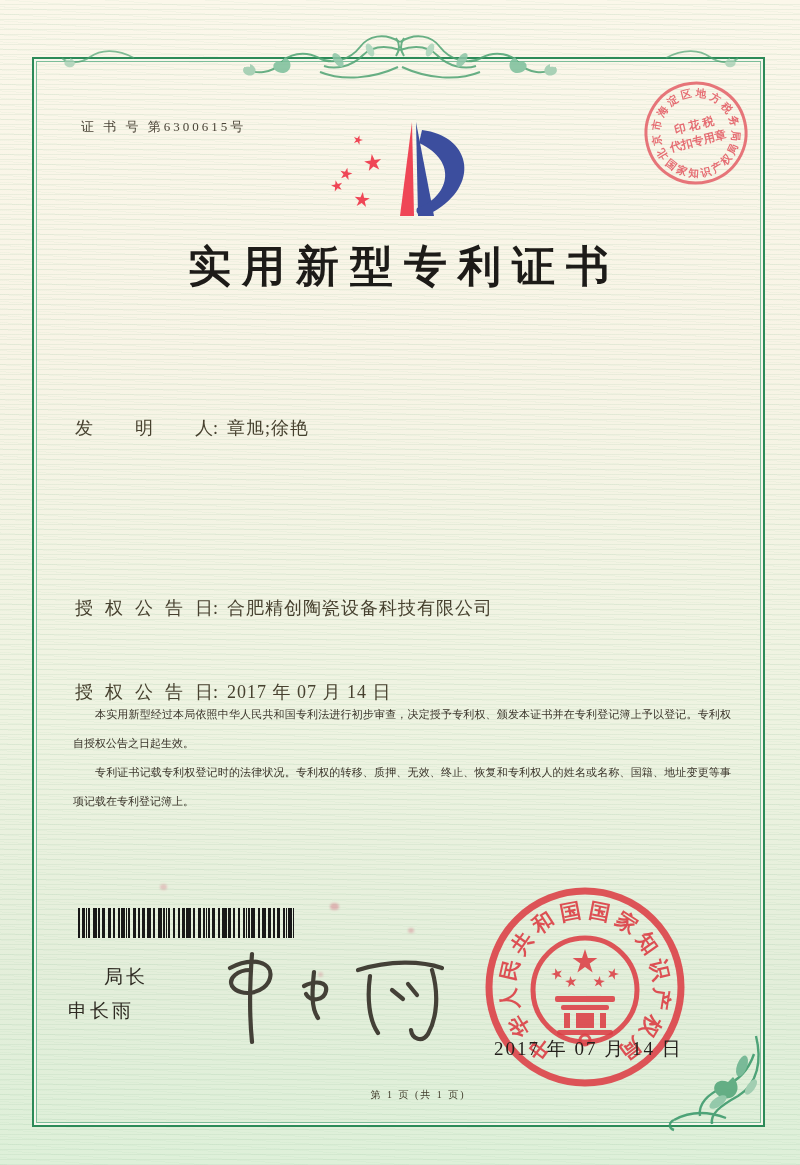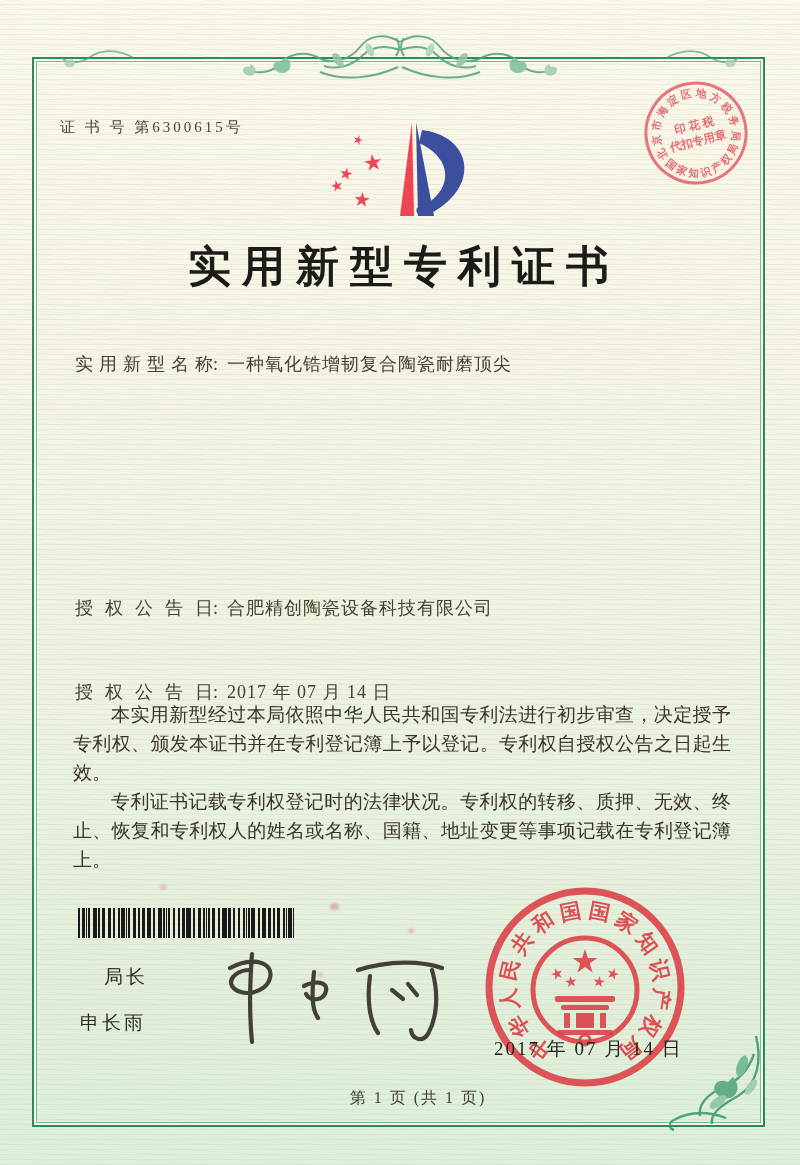--- a/index.html
+++ b/index.html
@@ -11,46 +11,46 @@
       repeating-linear-gradient(4deg, rgba(150,200,160,0.08) 0 1px, rgba(0,0,0,0) 1px 7px),
       linear-gradient(180deg,#fbf7ea 0%,#f8f4e6 30%,#eef3e1 62%,#e3eeda 85%,#def0d9 100%);
   }
   .abs{position:absolute;}
   
   #frame{
     left:32px;top:57px;width:729px;height:1066px;
     border:2px solid #2c8a58;
     box-shadow: inset 0 0 0 2px rgba(252,250,240,.95), inset 0 0 0 3px #7bbd99;
   }
-  #cert-no{left:60px;top:118px;font-size:15px;color:#4a4437;letter-spacing:3px;}
+  #cert-no{left:81px;top:118px;font-size:13px;color:#4a4437;letter-spacing:3px;}
   #title{left:0;right:0;top:238px;text-align:center;font-size:43px;font-weight:700;
     color:#1d1b18;letter-spacing:11px;padding-left:8px;}
   .field{left:75px;width:660px;font-size:18px;color:#47412f;}
   .flabel{display:inline-block;width:138px;text-align:justify;text-align-last:justify;
     vertical-align:top;}
   .fcolon{display:inline-block;width:14px;}
   .fvalue{letter-spacing:1px;}
   .f0{top:352px}.f1{top:416px}.f2{top:476px}.f3{top:536px}.f4{top:596px}.f5{top:680px}
-  #body-text{left:73px;top:700px;width:658px;font-size:19px;line-height:29px;
+  #body-text{left:73px;top:700px;width:658px;font-size:11px;line-height:29px;
     color:#3a342a;text-align:justify;}
   #body-text p{margin:0;text-indent:2em;}
   #barcode{left:78px;top:908px;width:216px;height:30px;
     background-image:
       repeating-linear-gradient(90deg,#181818 0 2px,rgba(0,0,0,0) 2px 5px),
       repeating-linear-gradient(90deg,#181818 0 1px,rgba(0,0,0,0) 1px 8px),
       repeating-linear-gradient(90deg,rgba(0,0,0,0) 0 4px,#181818 4px 6px,rgba(0,0,0,0) 6px 13px);
   }
   #signer-title{left:104px;top:964px;font-size:19px;color:#2e2a22;letter-spacing:3px;}
-  #signer-name{left:80px;top:998px;font-size:19px;color:#2e2a22;letter-spacing:3px;margin-top:12px;}
+  #signer-name{left:68px;top:998px;font-size:19px;color:#2e2a22;letter-spacing:3px;}
   #signature{left:190px;top:938px;}
   #big-seal{left:460px;top:862px;}
   .seal-arc text{font-size:21px;font-weight:700;fill:#dc3d44;fill-opacity:.9;
     font-family:"Liberation Serif",serif;}
   #issue-date{left:494px;top:1036px;font-size:19px;color:#221f1b;letter-spacing:2px;z-index:30;}
-  #footer{left:0;right:0;top:1088px;text-align:center;font-size:16px;color:#44402f;
+  #footer{left:0;right:0;top:1088px;text-align:center;font-size:10px;color:#44402f;
     letter-spacing:2px;padding-left:36px;}
   #tax-stamp{left:633px;top:70px;z-index:20;}
   .stamp-arc text{font-size:10.5px;font-weight:700;fill:#e2555e;fill-opacity:.85;
     font-family:"Liberation Serif",serif;}
   .stamp-center{font-size:11.5px;font-weight:700;fill:#e2555e;fill-opacity:.85;
     font-family:"Liberation Serif",serif;text-anchor:middle;}
   .speck{border-radius:50%;filter:blur(1px);}
   svg{display:block;}
 </style>
 </head>
@@ -149,22 +149,22 @@
             <text y="40" dy="0.35em" text-anchor="middle" transform="rotate(-52)">局</text>
           </g>
         <text class="stamp-center" y="-4">印 花 税</text>
         <text class="stamp-center" y="12">代扣专用章</text>
       </g>
     </g>
   </svg>
 
   <div id="title" class="abs">实用新型专利证书</div>
 
-  <div class="abs field f0">
-    <span class="flabel">实用新型名称</span><span class="fcolon">:</span><span class="fvalue">一种氧化锆增韧复合陶瓷耐磨顶尖</span>
+  <div class="abs field f1">
+    <span class="flabel">发明人</span><span class="fcolon">:</span><span class="fvalue">章旭;徐艳</span>
   </div>
   <div class="abs field f4">
     <span class="flabel">授权公告日</span><span class="fcolon">:</span><span class="fvalue">合肥精创陶瓷设备科技有限公司</span>
   </div>
   <div class="abs field f5">
     <span class="flabel">授权公告日</span><span class="fcolon">:</span><span class="fvalue">2017 年 07 月 14 日</span>
   </div>
 
   <div id="body-text" class="abs">
     <p>本实用新型经过本局依照中华人民共和国专利法进行初步审查，决定授予专利权、颁发本证书并在专利登记簿上予以登记。专利权自授权公告之日起生效。</p>

